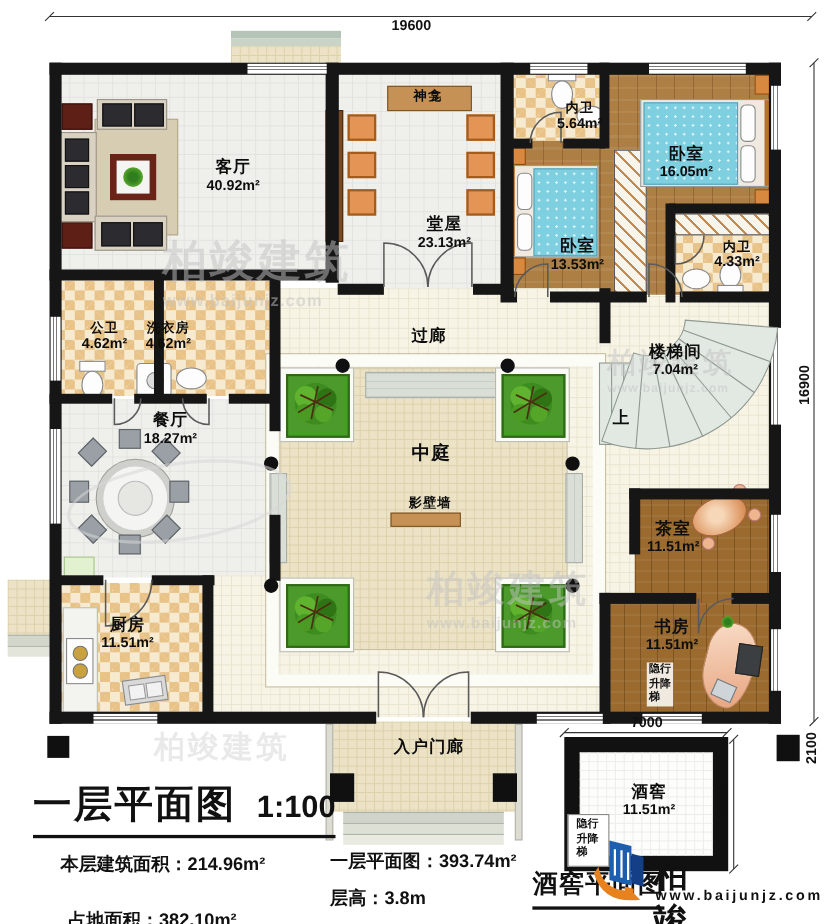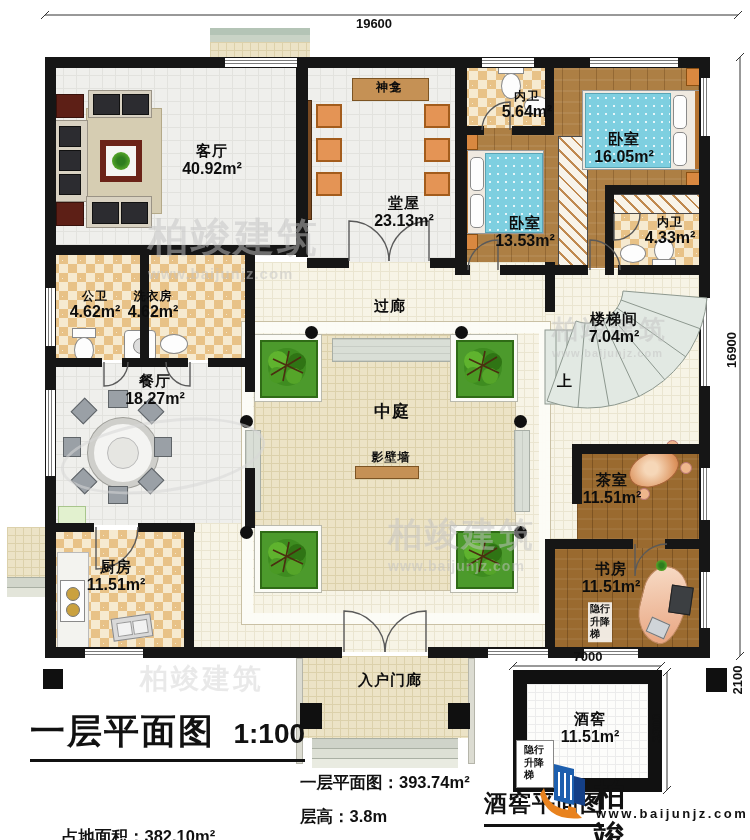--- a/index.html
+++ b/index.html
@@ -51,21 +51,21 @@
   .chair{background:#e49455;border:2px solid #a35c1c;}
   .dchair{background:#9aa0a6;border:1px solid #5f6468;}
   .fixture{background:#fdfdfd;border:1px solid #8a8a8a;}
   .teal{background:#7ecfe0;background-image:radial-gradient(rgba(255,255,255,.8) 1px,transparent 1px);background-size:8px 8px;border:1px solid #5aa4b4;}
   .bedbase{background:#efe9e0;border:1px solid #999;}
   .nstand{background:#d98840;border:1px solid #8a4f12;}
   
   .rl{position:absolute;z-index:20;text-align:center;font-weight:bold;line-height:1.12;
       transform:translate(-50%,-50%);white-space:nowrap;color:#0d0d0d;}
   .rl .nm{font-size:15px;display:block;letter-spacing:1px;}
-  .rl .ar{font-size:16px;display:block;}
+  .rl .ar{font-size:13px;display:block;}
   .rl-s .nm{font-size:12px;}
   .dim{position:absolute;z-index:20;font-size:13px;font-weight:bold;white-space:nowrap;
        transform:translate(-50%,-50%);}
   .vdim{transform:translate(-50%,-50%) rotate(-90deg);}
   .small3{position:absolute;z-index:20;font-size:10px;font-weight:bold;line-height:1.25;
           text-align:left;transform:translate(-50%,-50%);}
   .wm{position:absolute;z-index:15;color:#c3c3c3;font-weight:bold;pointer-events:none;white-space:nowrap;}
   .wm .big{display:block;letter-spacing:3px;}
   .wm .url{display:block;letter-spacing:1px;}
   .swirl{position:absolute;z-index:15;border:3px solid #d7d7d7;border-radius:50%;
@@ -469,20 +469,23 @@
     <span>梯</span>
   </div>
   <div class="cellar-title"><span>酒窖平面图</span></div>
 
   <div class="titleblock">
     <span class="title-underline">
       <span class="t1">一层平面图</span>
       <span class="t2">1:100</span>
     </span>
   </div>
+  <div class="stat" style="left:55px;top:775px;">
+    <span>本层建筑面积：</span><span>214.96m²</span>
+  </div>
   <div class="stat" style="left:300px;top:772px;">
     <span>一层平面图：</span><span>393.74m²</span>
   </div>
   <div class="stat" style="left:62px;top:806px;margin-top:20px;">
     <span>占地面积：</span><span>382.10m²</span>
   </div>
   <div class="stat" style="left:300px;top:806px;">
     <span>层高：</span><span>3.8m</span>
   </div>
 

